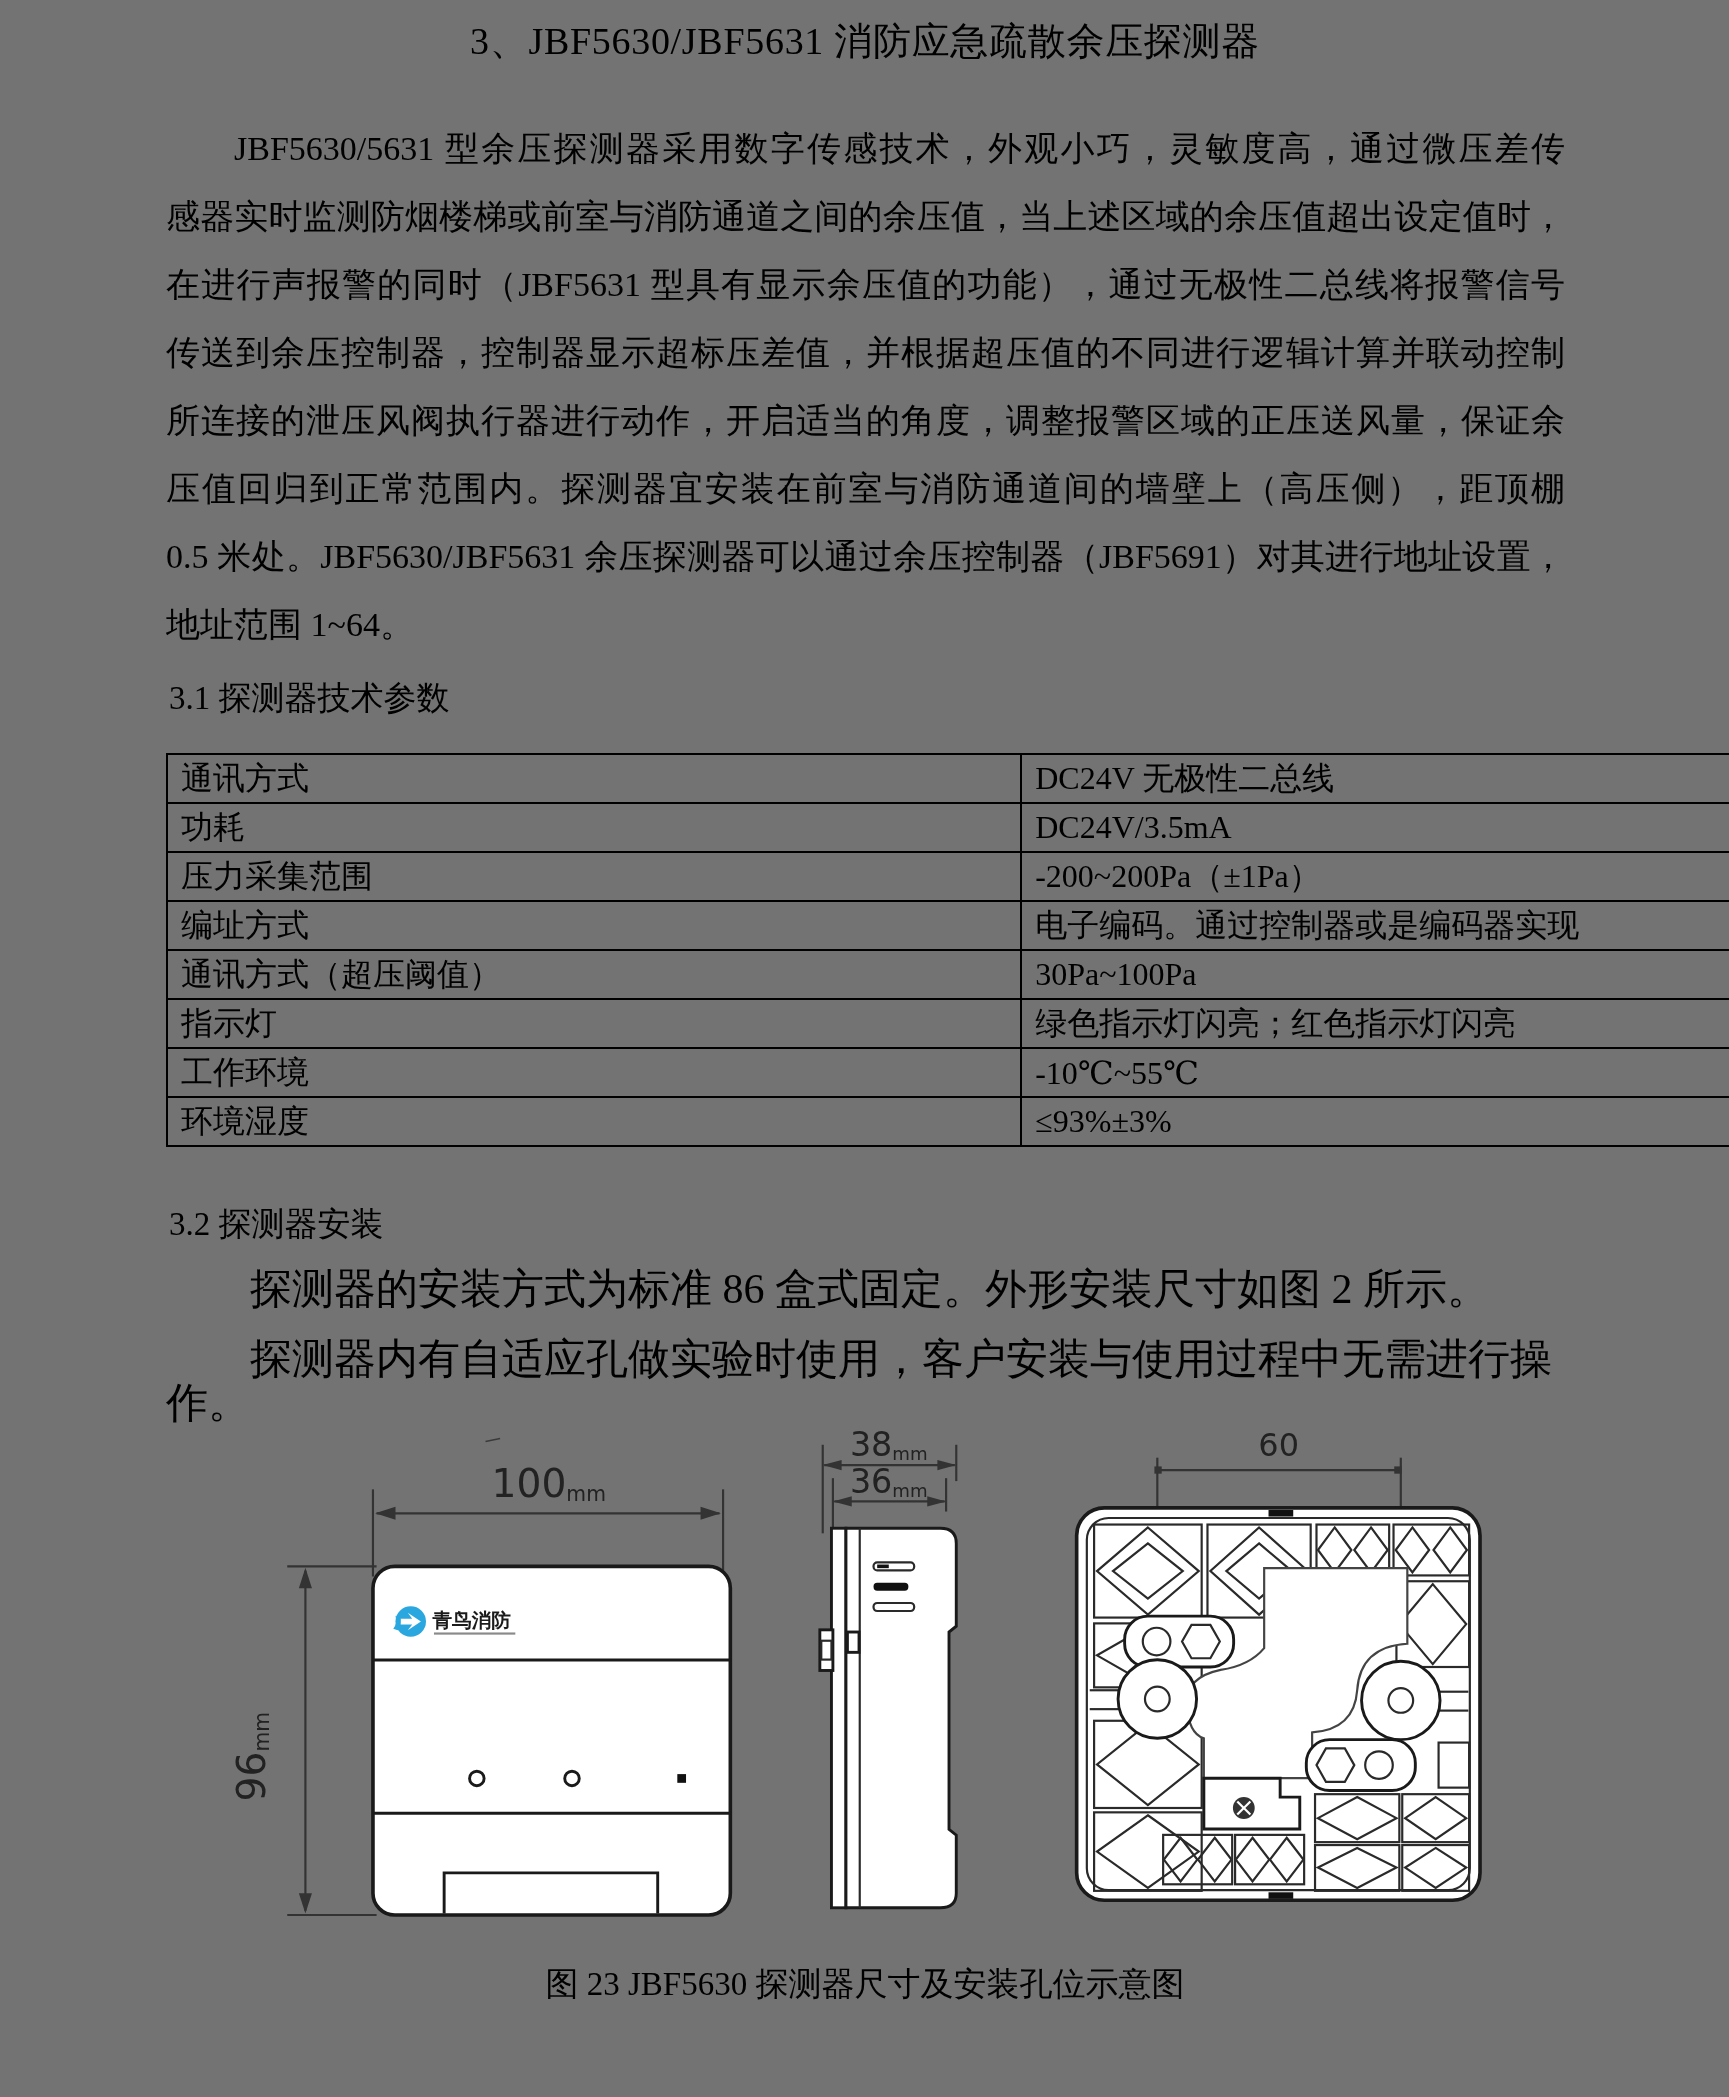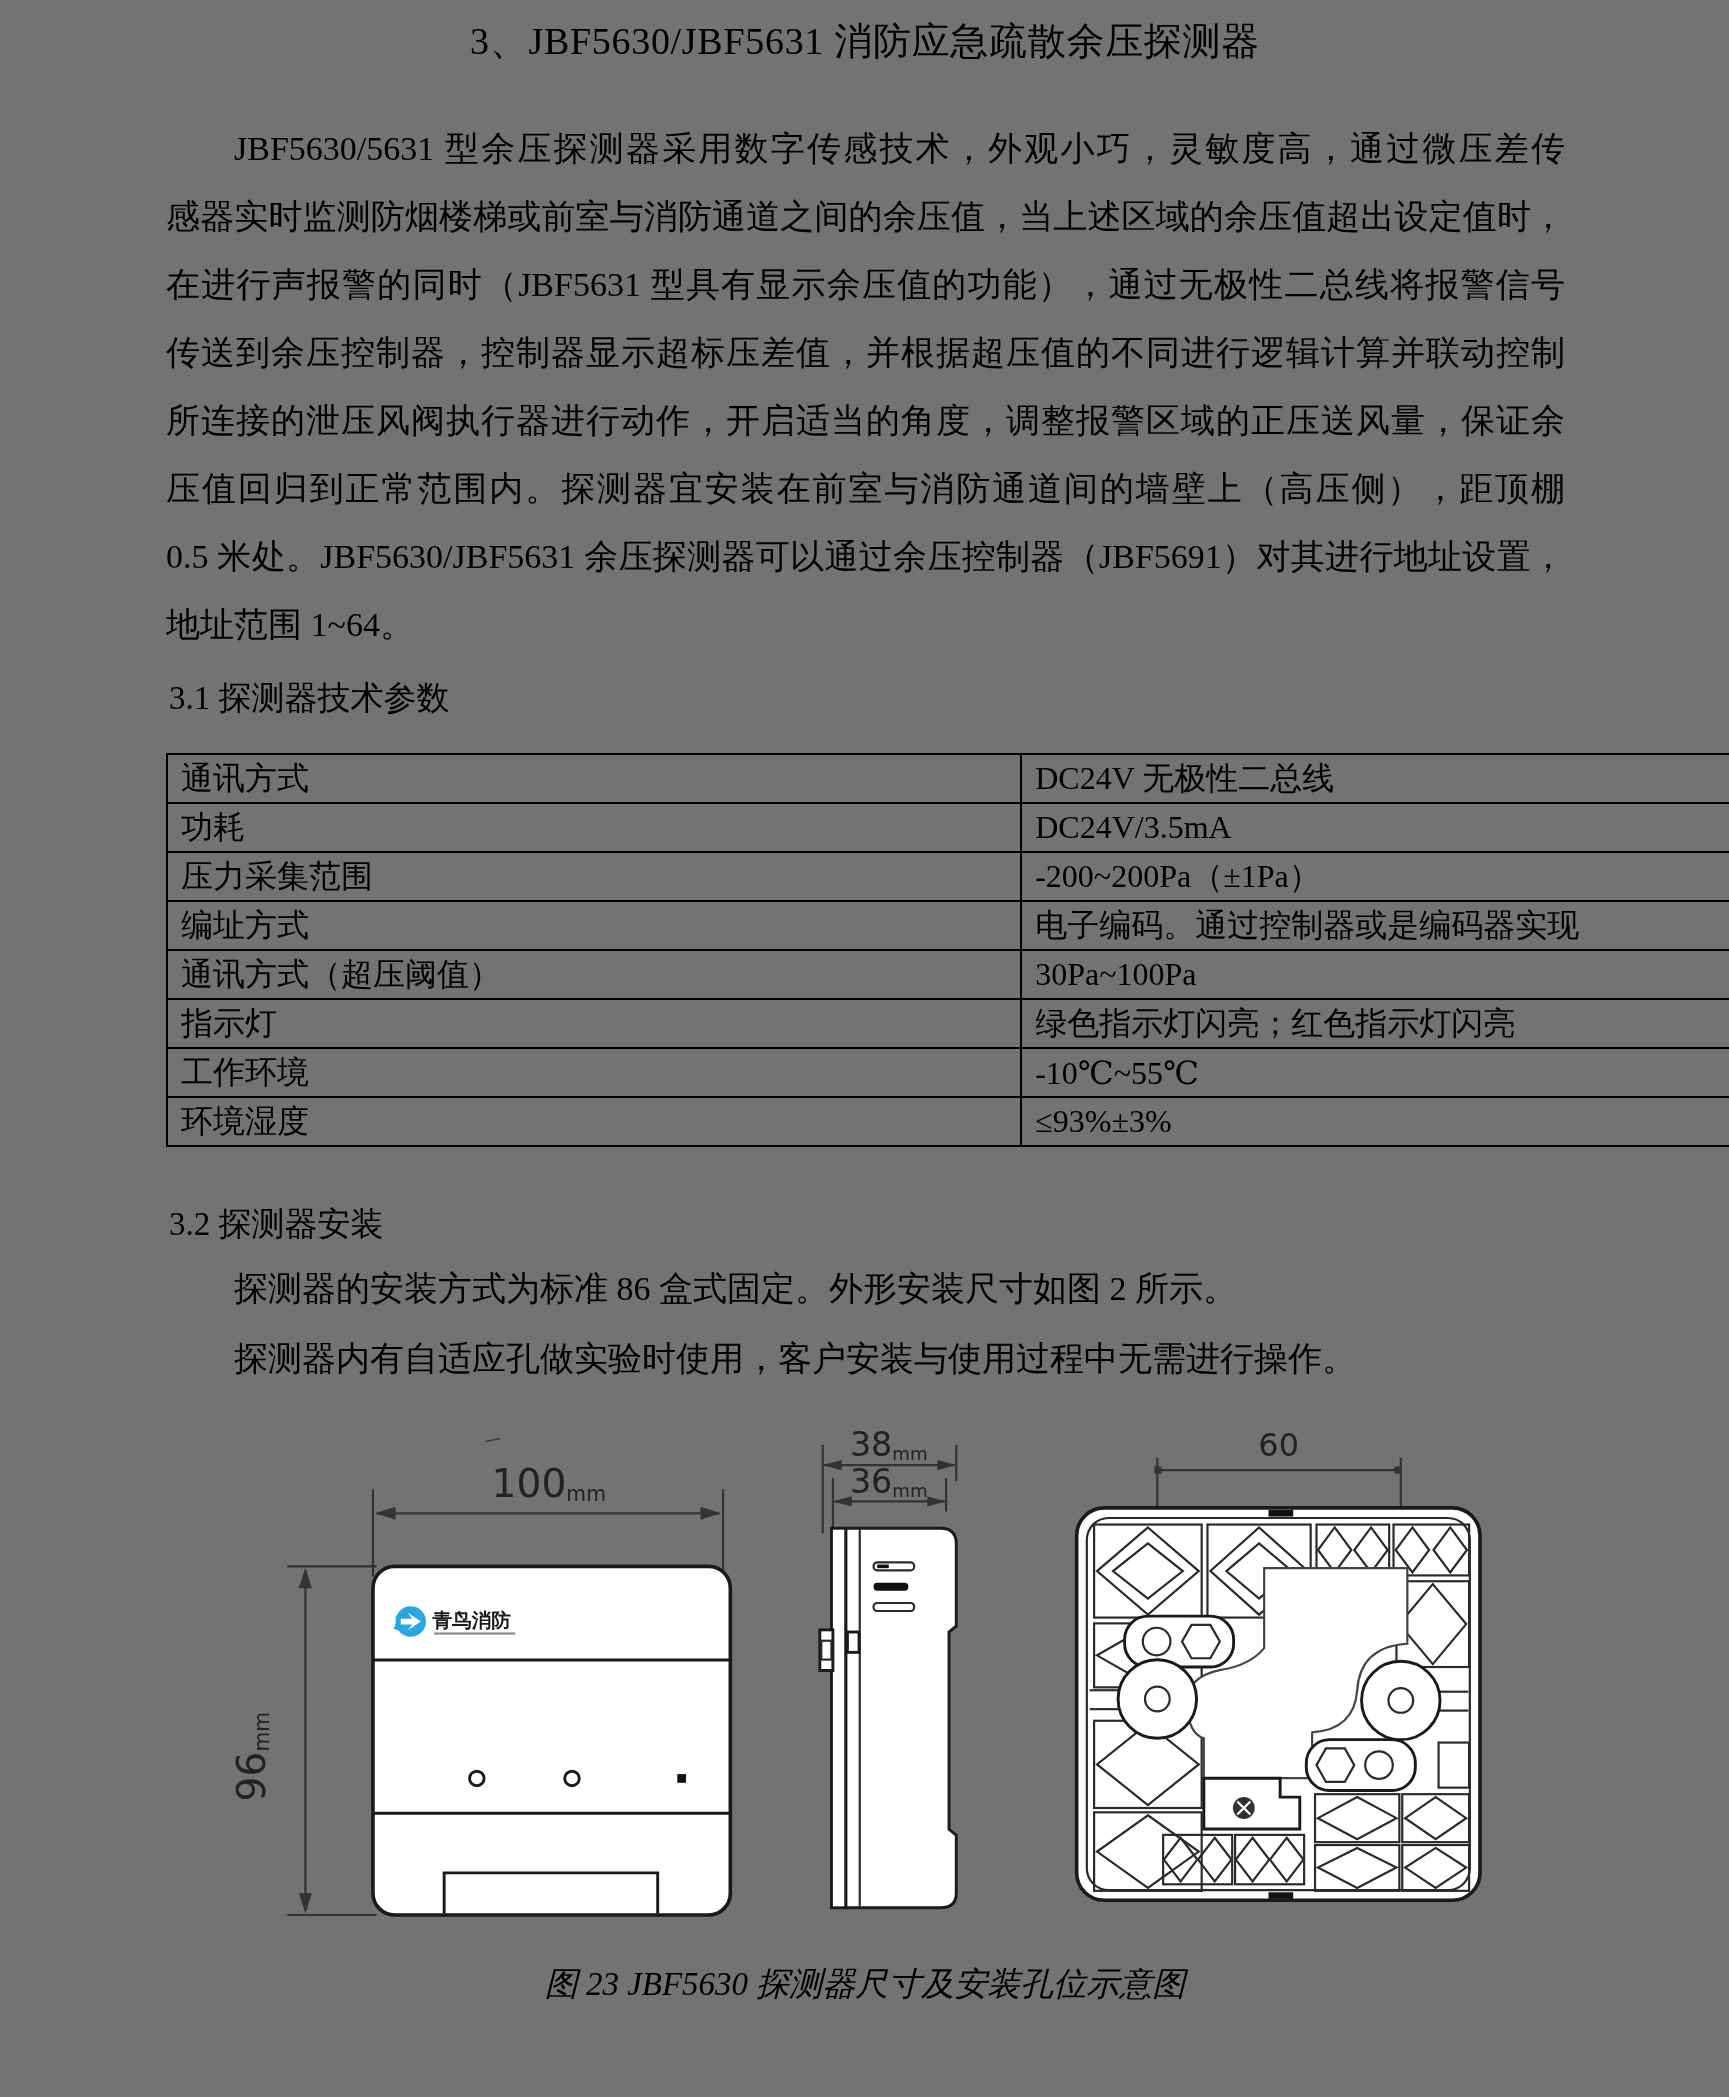--- a/index.html
+++ b/index.html
@@ -18,24 +18,24 @@
   .para .line.last { text-align-last:left; }
   .h-sec { position:absolute; left:169px; font-size:33px; }
   #h31 { top:676px; }
   #h32 { top:1202px;text-align:right; }
   table.spec {
     position:absolute; top:753px; left:166px; width:1638px;
     border-collapse:collapse; font-size:32px; table-layout:fixed;
   }
   table.spec td { border:2.2px solid #000; padding:1.5px 13px; height:42px; vertical-align:middle; }
   table.spec td.k { width:50.5%; }
-  .install { position:absolute; left:166px; width:1399px; font-size:34px; text-indent:2em; line-height:44px; }
+  .install { position:absolute; left:166px; width:1399px; font-size:42px; text-indent:2em; line-height:44px; }
   #install1 { top:1267px; }
   #install2 { top:1337px; }
-  .caption { position:absolute; top:1962px; left:0; width:100%; text-align:center; font-size:33px;font-style:italic; }
+  .caption { position:absolute; top:1962px; left:0; width:100%; text-align:center; font-size:33px; }
   .fig { position:absolute; }
   #fig-front { left:218px; top:1408px; }
   #fig-side  { left:785px; top:1401px; }
   #fig-back  { left:1046px; top:1401px; }
   
   .s5 { stroke:#1a1a1a; stroke-width:5; fill:none; }
   .s4 { stroke:#1a1a1a; stroke-width:4; fill:none; }
   .s3 { stroke:#2a2a2a; stroke-width:3; fill:none; }
   .s2 { stroke:#3a3a3a; stroke-width:2; fill:none; }
   .fw { fill:#ffffff; }

